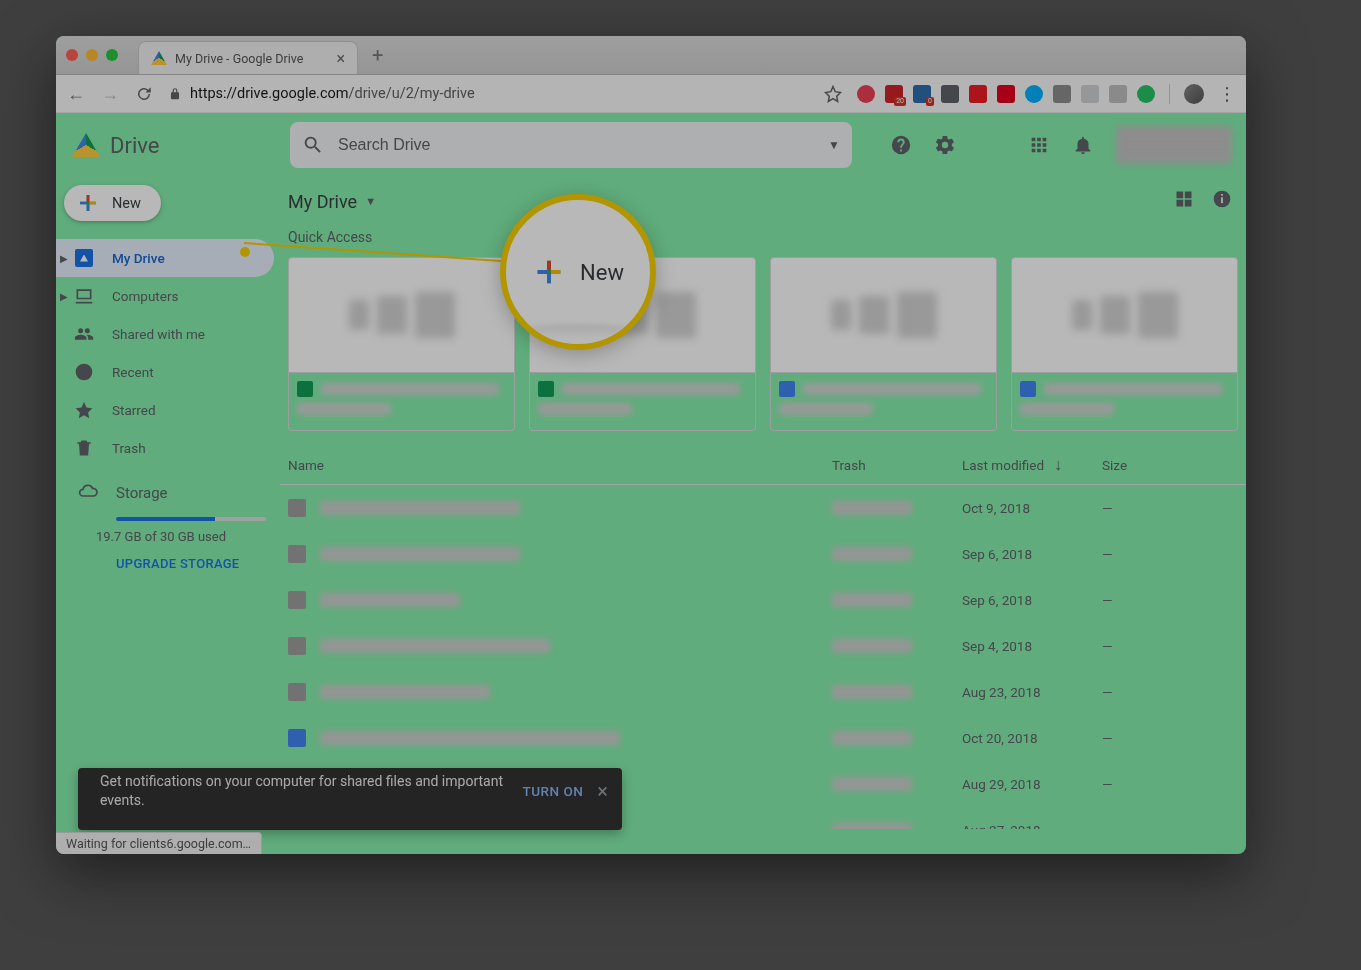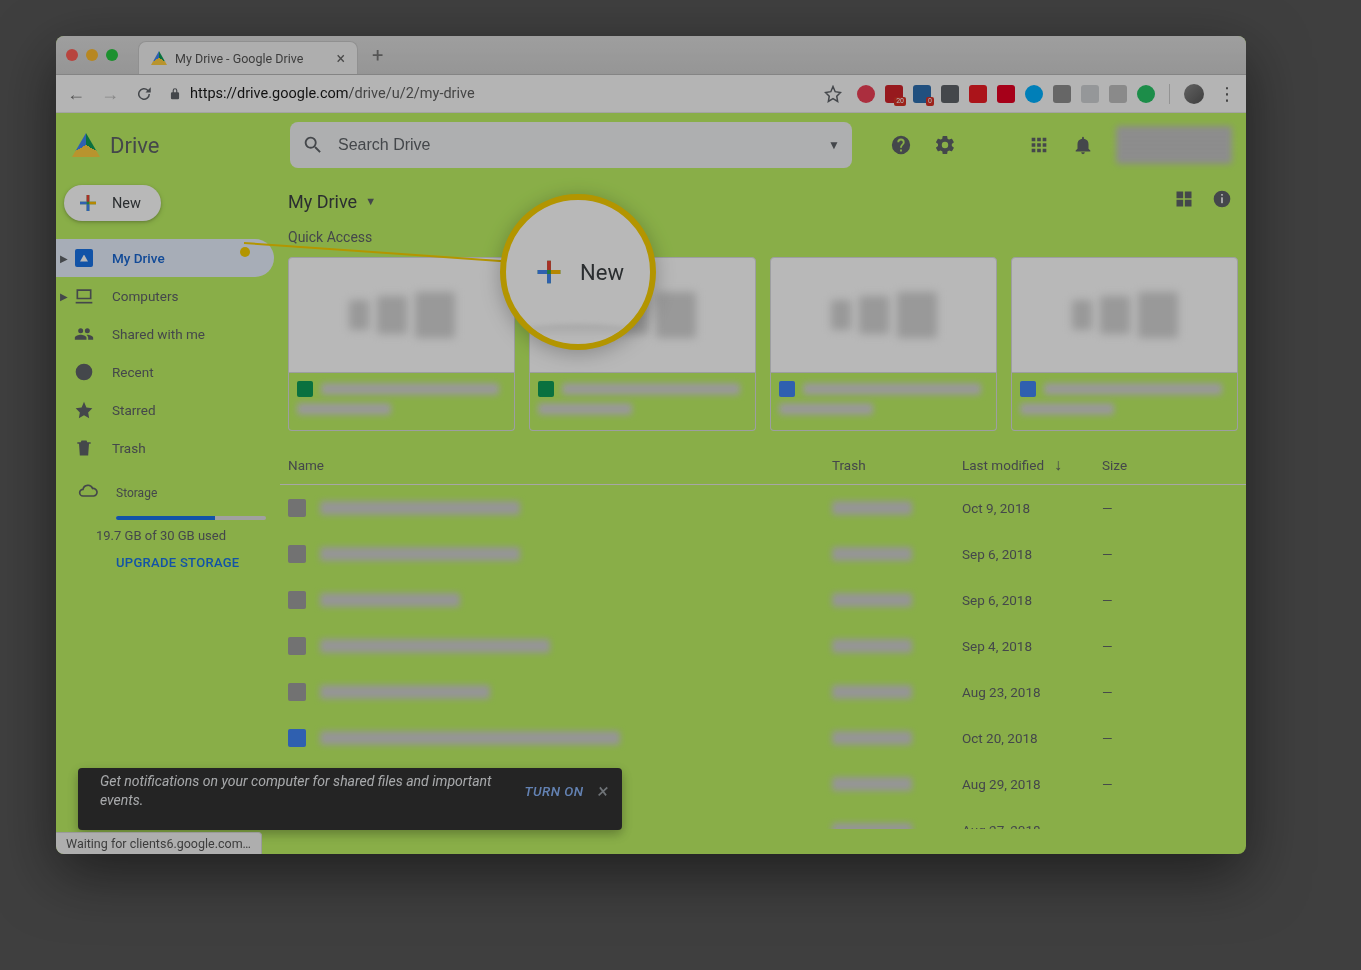--- a/index.html
+++ b/index.html
@@ -10,21 +10,21 @@
     height: 970px;
     position: relative;
     overflow: hidden;
   }
   .window {
     position: absolute;
     left: 56px;
     top: 36px;
     width: 1190px;
     height: 818px;
-    background: #bef264;
+    background: #86efac;
     border-radius: 8px;
     box-shadow: 0 20px 60px rgba(0,0,0,0.5);
     overflow: hidden;
     display: flex;
     flex-direction: column;
   }
   
   .titlebar {
     height: 39px;
     background: linear-gradient(#dcdcdc, #cfcfcf);
@@ -140,21 +140,21 @@
     position:relative;
   }
   .nav-item .caret { position:absolute; left:4px; color:#5f6368; font-size:10px; }
   .nav-item.active { background:#e8f0fe; color:#1967d2; font-weight:500; }
   .nav-item.active .nav-label { color:#1967d2; }
   .nav-icon { width:20px; display:flex; justify-content:center; }
   .nav-icon svg { width:20px; height:20px; fill:#5f6368; }
   .mydrive-icon { width:18px; height:18px; background:#1a73e8; border-radius:2px; display:flex; align-items:center; justify-content:center; }
   .mydrive-icon::after { content:''; width:8px; height:7px; background:#fff; clip-path: polygon(50% 0,100% 100%,0 100%); }
   .storage-section { padding: 14px 0 0 22px; }
-  .storage-head { display:flex; align-items:center; gap:18px; font-size:12px; color:#5f6368; }
+  .storage-head { display:flex; align-items:center; gap:18px; font-size:15px; color:#5f6368; }
   .storage-bar { width:150px; height:4px; background:#e0e0e0; margin:12px 0 8px 38px; border-radius:2px; overflow:hidden; }
   .storage-bar-fill { height:100%; background:#1a73e8; width:66%; }
   .storage-text { font-size:13px; color:#5f6368; margin-left:18px; }
   .upgrade-link { font-size:13px; color:#1a73e8; font-weight:500; margin-left:38px; margin-top:12px; letter-spacing:0.3px; }
   
   .main { flex:1; display:flex; flex-direction:column; min-width:0; }
   .breadcrumb-row { display:flex; align-items:center; height:48px; padding:0 14px 0 8px; }
   .breadcrumb { display:flex; align-items:center; gap:8px; font-size:18px; color:#3c4043; }
   .breadcrumb-caret { color:#5f6368; font-size:11px; }
   .view-icons { margin-left:auto; display:flex; gap:18px; color:#5f6368; }
@@ -189,21 +189,20 @@
   
   .toast {
     position:absolute; left:22px; bottom:24px;
     width:544px; height:62px;
     background:#323232; color:#e8eaed;
     border-radius:4px;
     display:flex; align-items:center;
     padding:0 14px 16px 22px;
     font-size:14px;
     box-shadow:0 4px 12px rgba(0,0,0,0.3);
-    font-style:italic;
   }
   .toast-text { flex:1; line-height:1.35; }
   .toast-action { color:#8ab4f8; font-weight:500; letter-spacing:0.5px; margin:0 14px; font-size:13.5px; }
   .toast-close { color:#9aa0a6; font-size:20px; }
   
   .statusbar {
     position:absolute; left:0; bottom:0;
     background:#f2f2f2; border:1px solid #d6d6d6; border-left:none; border-bottom:none;
     padding:3px 10px; font-size:12.5px; color:#555;
     border-radius:0 4px 0 0;

